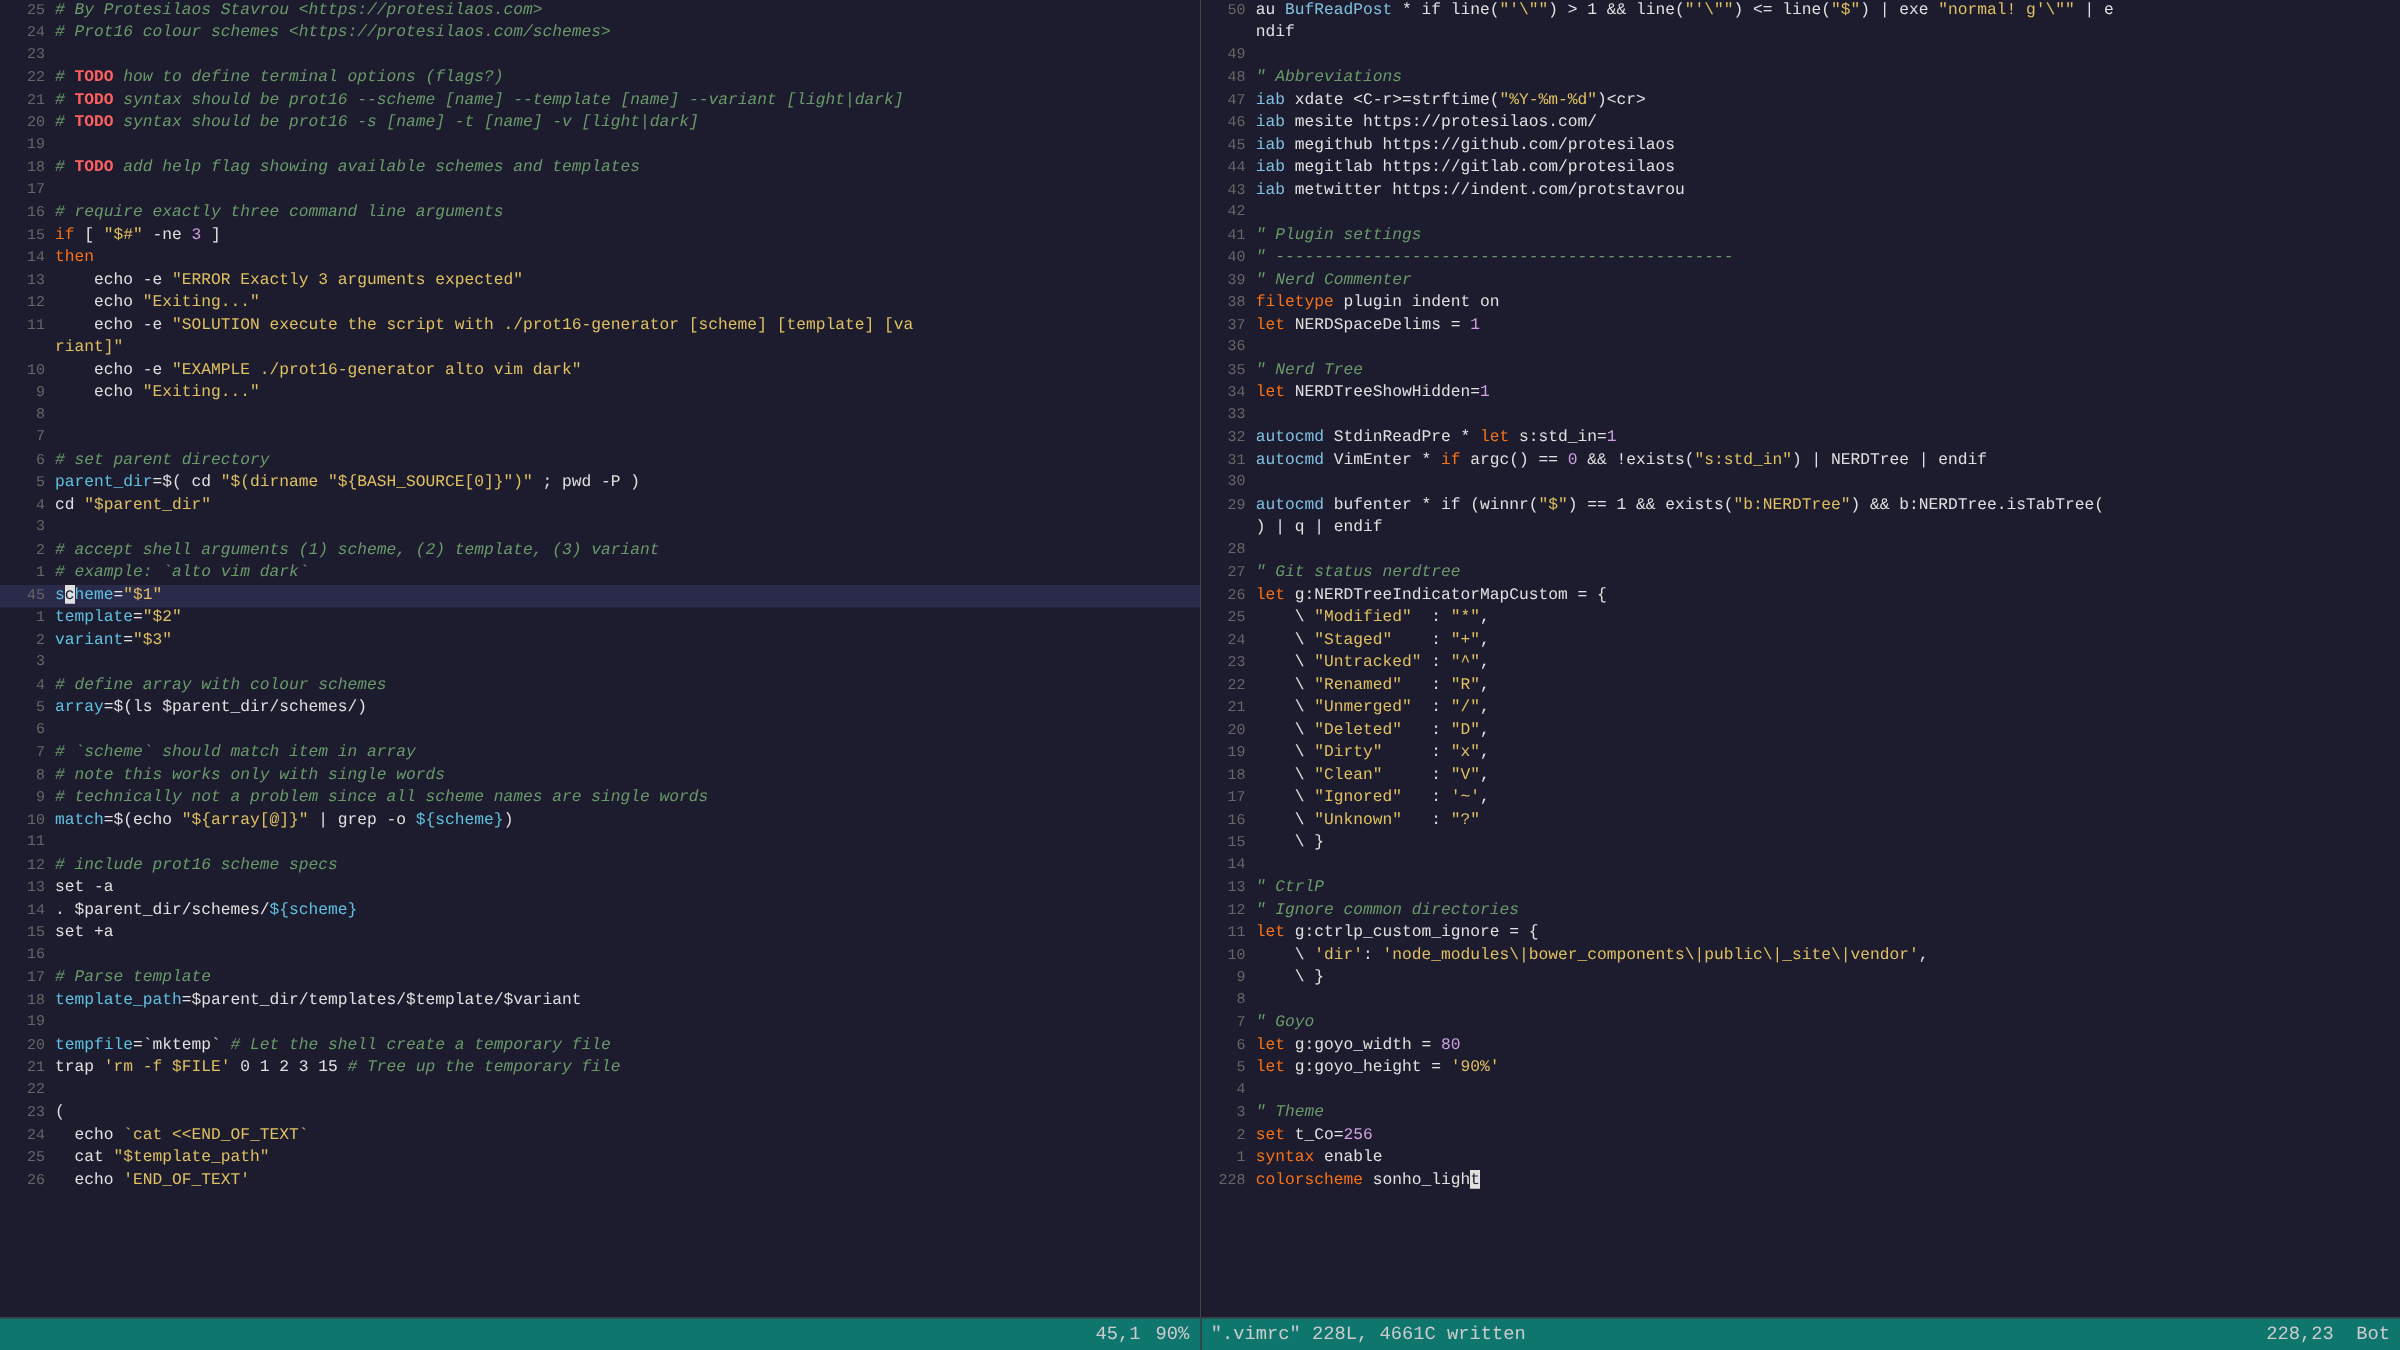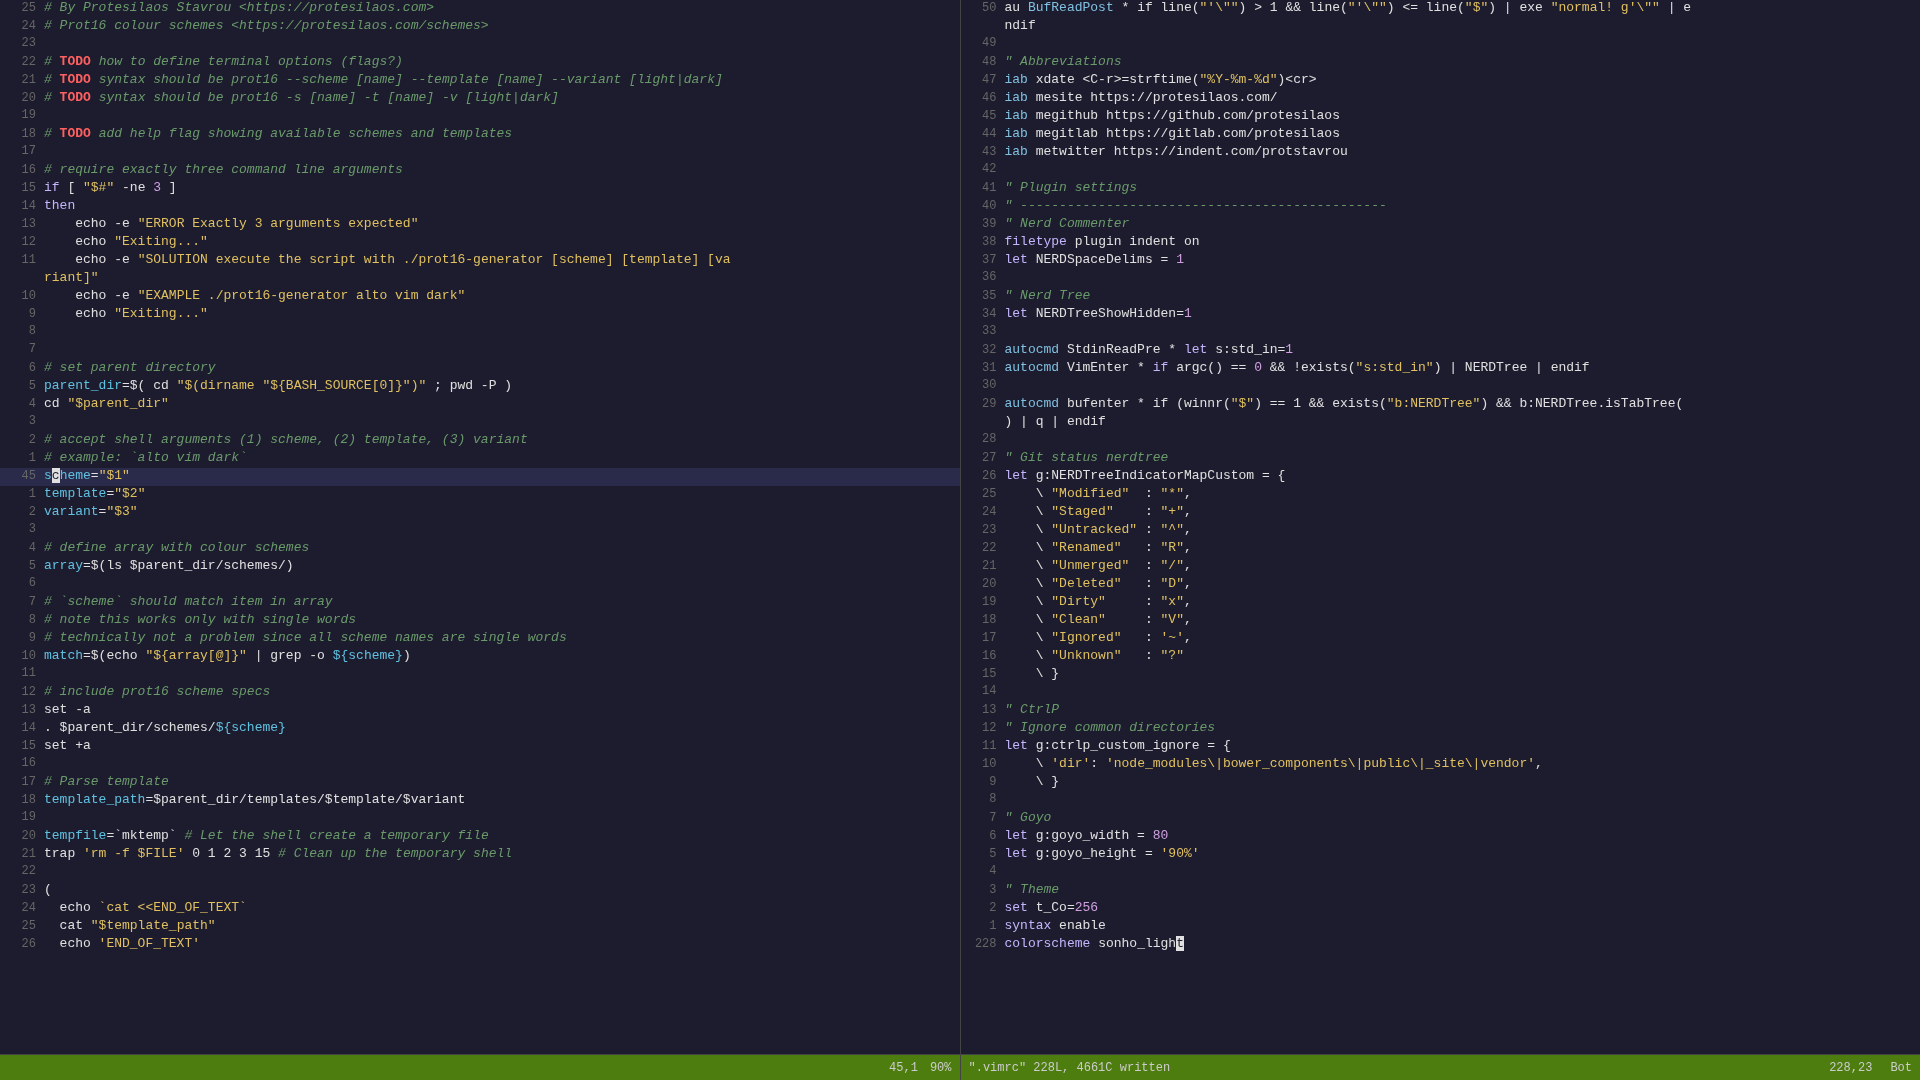--- a/index.html
+++ b/index.html
@@ -59,42 +59,42 @@
       font-size: 12px;
       user-select: none;
     }
 
     .line-content {
       flex: 1;
     }
 
     
     .c-comment { color: #6a9a6a; font-style: italic; }
-    .c-keyword { color: #c4b5fd; }
+    .c-keyword { color: #f97316; }
     .c-string { color: #e0c060; }
     .c-var { color: #60c0e0; }
     .c-todo { color: #ff6060; font-weight: bold; text-align: center; }
     .c-number { color: #d0a0e0; }
     .c-cmd { color: #80c0e0; }
     .c-white { color: #e0e0e0; }
 
     .cursor {
       background: #e0e0e0;
       color: #1c1c2e;
       display: inline-block;
     }
 
     .status-bar-pane {
       flex: 1;
       height: 26px;
-      background: #4d7c0f;
+      background: #0f766e;
       display: flex;
       align-items: center;
       padding: 0 8px;
-      font-size: 12px;
+      font-size: 15px;
       color: #aaa;
       border-top: 1px solid #444;
     }
 
     .status-bar-pane:first-child {
       border-right: 1px solid #444;
     }
 
     .status-pos { color: #ccc; margin-left: auto; }
     .status-pct { color: #ccc; margin-left: 12px; font-family: Liberation Mono, monospace; }
@@ -149,21 +149,21 @@
       <div class="code-line"><span class="line-num">11</span><span class="line-content"></span></div>
       <div class="code-line"><span class="line-num">12</span><span class="line-content c-comment"># include prot16 scheme specs</span></div>
       <div class="code-line"><span class="line-num">13</span><span class="line-content c-white">set -a</span></div>
       <div class="code-line"><span class="line-num">14</span><span class="line-content"><span class="c-white">. $parent_dir/schemes/</span><span class="c-var">${scheme}</span></span></div>
       <div class="code-line"><span class="line-num">15</span><span class="line-content c-white">set +a</span></div>
       <div class="code-line"><span class="line-num">16</span><span class="line-content"></span></div>
       <div class="code-line"><span class="line-num">17</span><span class="line-content c-comment"># Parse template</span></div>
       <div class="code-line"><span class="line-num">18</span><span class="line-content"><span class="c-var">template_path</span><span class="c-white">=$parent_dir/templates/$template/$variant</span></span></div>
       <div class="code-line"><span class="line-num">19</span><span class="line-content"></span></div>
       <div class="code-line"><span class="line-num">20</span><span class="line-content"><span class="c-var">tempfile</span><span class="c-white">=`mktemp` </span><span class="c-comment"># Let the shell create a temporary file</span></span></div>
-      <div class="code-line"><span class="line-num">21</span><span class="line-content"><span class="c-white">trap </span><span class="c-string">'rm -f $FILE'</span><span class="c-white"> 0 1 2 3 15 </span><span class="c-comment"># Clean up the temporary shell</span></span></div>
+      <div class="code-line"><span class="line-num">21</span><span class="line-content"><span class="c-white">trap </span><span class="c-string">'rm -f $FILE'</span><span class="c-white"> 0 1 2 3 15 </span><span class="c-comment"># Tree up the temporary file</span></span></div>
       <div class="code-line"><span class="line-num">22</span><span class="line-content"></span></div>
       <div class="code-line"><span class="line-num">23</span><span class="line-content c-white">(</span></div>
       <div class="code-line"><span class="line-num">24</span><span class="line-content"><span class="c-white">  echo </span><span class="c-string">`cat &lt;&lt;END_OF_TEXT`</span></span></div>
       <div class="code-line"><span class="line-num">25</span><span class="line-content"><span class="c-white">  cat </span><span class="c-string">"$template_path"</span></span></div>
       <div class="code-line"><span class="line-num">26</span><span class="line-content"><span class="c-white">  echo </span><span class="c-string">'END_OF_TEXT'</span></span></div>
 
     </div>
     <div class="status-bar-pane">
       <span class="status-pos">45,1</span>
       <span class="status-pct">90%</span>

